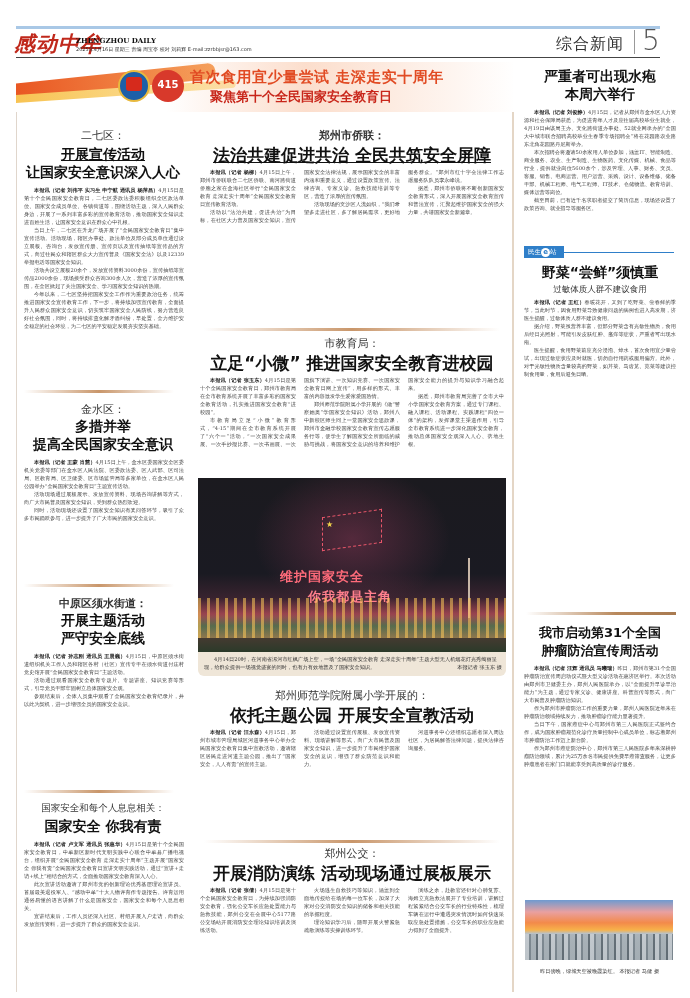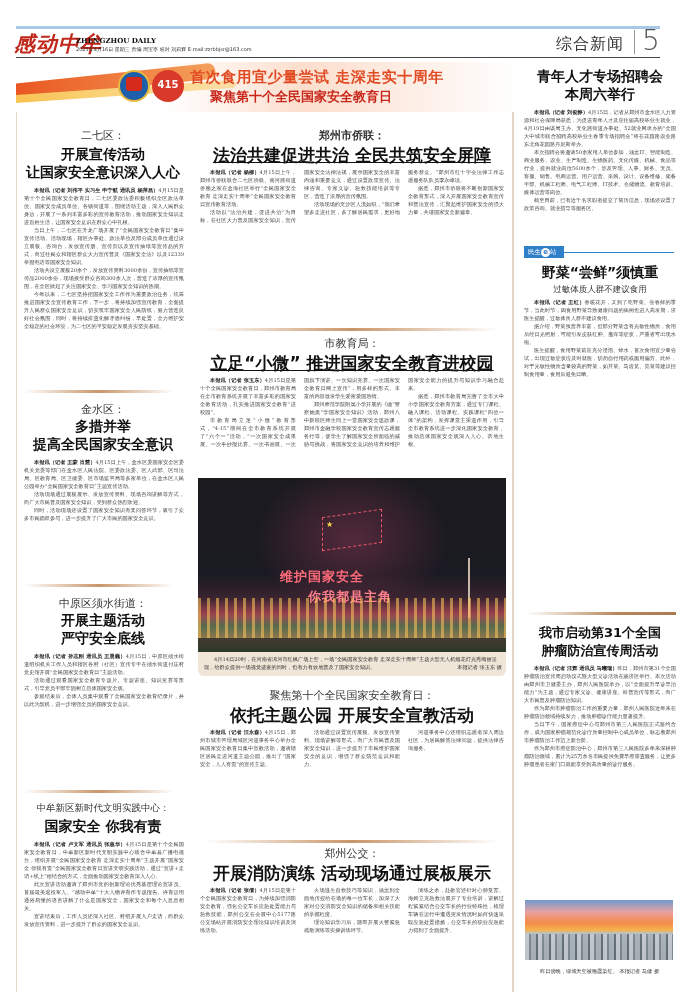--- a/index.html
+++ b/index.html
@@ -87,70 +87,70 @@
 <div class="abs emblem1">
     <div class="inner"></div>
   </div>
 <div class="abs emblem2">415</div>
 <div class="abs banner-t1 serif">首次食用宜少量尝试 走深走实十周年</div>
 <div class="abs banner-t2">聚焦第十个全民国家安全教育日</div>
 
 <div class="abs col-left"></div>
 
 <div class="abs kicker" style="left:20px; top:128px; width:166px; font-size:11px;">二七区：</div>
-<div class="abs headline" style="left:20px; top:146px; width:166px; font-size:14px;">开展宣传活动</div>
+<div class="abs headline" style="left:20px; top:146px; width:166px; font-size:14px;text-decoration:underline;">开展宣传活动</div>
 <div class="abs headline" style="left:20px; top:164px; width:166px; font-size:14px;">让国家安全意识深入人心</div>
 <div class="abs body-text" style="left:24px; top:186px; width:160px; height:176px; overflow:hidden;">
   <p style="text-indent:10px;"><span class="byline-bold">本报讯（记者 刘伟平 实习生 申宁航 通讯员 杨萍昌）</span><span>4月15日是第十个全民国家安全教育日，二七区委政法委积极组织全区政法单位、国家安全成员单位、各镇街道等，围绕活动主题，深入人民群众身边，开展了一系列丰富多彩的宣传教育活动，推动国家安全知识走进百姓生活，让国家安全意识在群众心中扎根。</span></p>
   <p style="text-indent:10px;">当日上午，二七区在升龙广场开展了“全民国家安全教育日”集中宣传活动。活动现场，辖区办事处、政法单位及部分成员单位通过设立展板、咨询台，发放宣传册、宣传页以及宣传抽纸等宣传品的方式，向过往民众和辖区群众大力宣传普及《国家安全法》以及12339举报电话等国家安全知识。</p>
   <p style="text-indent:10px;">活动共设立展板20余个，发放宣传资料3000余份，宣传抽纸等宣传品2000余份，现场接受群众咨询300余人次，营造了浓厚的宣传氛围，在全区掀起了关注国家安全、学习国家安全知识的热潮。</p>
   <p style="text-indent:10px;">今年以来，二七区坚持把国家安全工作作为重要政治任务，统筹推进国家安全宣传教育工作，下一步，将持续加强宣传教育，全面提升人民群众国家安全意识，切实筑牢国家安全人民防线，努力营造良好社会氛围，同时，将持续排查化解矛盾纠纷，早处置，全力维护安全稳定的社会环境，为二七区的平安稳定发展夯实坚实基础。</p>
 </div>
 <div class="abs divider" style="left:24px; top:390px; width:150px;"></div>
 
 <div class="abs kicker" style="left:20px; top:402px; width:166px; font-size:11px;">金水区：</div>
 <div class="abs headline" style="left:20px; top:418px; width:166px; font-size:14px;">多措并举</div>
 <div class="abs headline" style="left:20px; top:436px; width:166px; font-size:14px;">提高全民国家安全意识</div>
 <div class="abs body-text" style="left:24px; top:458px; width:160px; height:108px; overflow:hidden;">
   <p style="text-indent:10px;"><span class="byline-bold">本报讯（记者 王蒙 肖慧）</span><span>4月15日上午，金水区委国家安全区委机关党委等部门在金水区人民法院、区委政法委、区人武部、区司法局、区教育局、区卫健委、区市场监管局等多家单位，在金水区人民公园举办“全民国家安全教育日”主题宣传活动。</span></p>
   <p style="text-indent:10px;">活动现场通过展板展示、发放宣传资料、现场咨询讲解等方式，向广大市民普及国家安全知识，受到群众热烈欢迎。</p>
   <p style="text-indent:10px;">同时，活动现场还设置了国家安全知识有奖问答环节，吸引了众多市民踊跃参与，进一步提升了广大市民的国家安全意识。</p>
 </div>
 <div class="abs divider" style="left:24px; top:584px; width:150px;"></div>
 
-<div class="abs kicker" style="left:20px; top:596px; width:166px; font-size:11px;">中原区须水街道：</div>
+<div class="abs kicker" style="left:20px; top:596px; width:166px; font-size:11px;font-weight:bold;">中原区须水街道：</div>
 <div class="abs headline" style="left:20px; top:612px; width:166px; font-size:14px;">开展主题活动</div>
 <div class="abs headline" style="left:20px; top:630px; width:166px; font-size:14px;">严守安全底线</div>
 <div class="abs body-text" style="left:24px; top:652px; width:160px; height:126px; overflow:hidden;">
   <p style="text-indent:10px;"><span class="byline-bold">本报讯（记者 孙志刚 通讯员 王晨巍）</span><span>4月15日，中原区须水街道组织机关工作人员和辖区各村（社区）宣传专干在须水街道付庄村党史馆开展“全民国家安全教育日”主题活动。</span></p>
   <p style="text-indent:10px;">活动通过观看国家安全教育专题片、专题讲座、知识竞赛等形式，引导党员干部牢固树立总体国家安全观。</p>
   <p style="text-indent:10px;">参观结束后，全体人员集中观看了全民国家安全教育纪录片，并以此为契机，进一步增强全员的国家安全意识。</p>
 </div>
 <div class="abs divider" style="left:24px; top:790px; width:150px;"></div>
 
-<div class="abs kicker" style="left:20px; top:802px; width:166px; font-size:9.5px;">中牟新区新时代文明实践中心：</div>
+<div class="abs kicker" style="left:20px; top:802px; width:166px; font-size:9.5px;">国家安全和每个人息息相关：</div>
 <div class="abs headline" style="left:20px; top:818px; width:166px; font-size:14px;">国家安全 你我有责</div>
 <div class="abs body-text" style="left:24px; top:840px; width:160px; height:148px; overflow:hidden;">
   <p style="text-indent:10px;"><span class="byline-bold">本报讯（记者 卢文军 通讯员 张惠华）</span><span>4月15日是第十个全民国家安全教育日，中牟新区新时代文明实践中心联合中牟县广播电视台，组织开展“全民国家安全教育 走深走实十周年”主题开展“国家安全 你我有责”全民国家安全教育日宣讲文明实践活动，通过“宣讲+走访+线上”相结合的方式，全面推动国家安全教育深入人心。</span></p>
   <p style="text-indent:10px;">此次宣讲活动邀请了郑州市党的创新理论优秀基层理论宣讲员、首届最美退役军人、“感动中牟”十大人物许育作专题报告。许育运用通俗易懂的语言讲解了什么是国家安全，国家安全和每个人息息相关。</p>
   <p style="text-indent:10px;">宣讲结束后，工作人员还深入社区、村组开展入户走访，向群众发放宣传资料，进一步提升了群众的国家安全意识。</p>
 </div>
 
 <div class="abs kicker" style="left:196px; top:128px; width:312px; font-size:11px;font-weight:bold;">郑州市侨联：</div>
 <div class="abs headline" style="left:196px; top:144px; width:312px; font-size:17px;text-decoration:underline;">法治共建促进共治 全民共筑安全屏障</div>
 <div class="abs body-text" style="left:200px; top:168px; width:304px; height:150px; overflow:hidden; column-count:3; column-gap:8px;">
   <p style="text-indent:10px;"><span class="byline-bold">本报讯（记者 杨柳）</span><span>4月15日上午，郑州市侨联联合二七区侨联、南河路街道侨胞之家在金海社区举行“全民国家安全教育 走深走实十周年”全民国家安全教育日宣传教育活动。</span></p>
   <p style="text-indent:10px;">活动以“法治共建，促进共治”为目标，在社区大力普及国家安全知识，宣传国家安全法律法规，展示国家安全的丰富内涵和重要意义，通过设置政策宣传、法律咨询、专家义诊、急救技能培训等专区，营造了浓厚的宣传氛围。</p>
   <p style="text-indent:10px;">活动现场的文沙区人流如织，“我们希望多走进社区，多了解居民需求，更好地服务群众。”郑州市红十字会法律工作志愿服务队队员李永峰说。</p>
   <p style="text-indent:10px;">据悉，郑州市侨联将不断创新国家安全教育形式，深入开展国家安全教育宣传和普法宣传，汇聚起维护国家安全的强大力量，共谱国家安全新篇章。</p>
 </div>
 <div class="abs divider" style="left:204px; top:328px; width:296px;"></div>
 
 <div class="abs kicker" style="left:196px; top:336px; width:312px; font-size:11px;">市教育局：</div>
-<div class="abs headline" style="left:196px; top:352px; width:312px; font-size:17px;text-decoration:underline;">立足“小微” 推进国家安全教育进校园</div>
+<div class="abs headline" style="left:196px; top:352px; width:312px; font-size:17px;">立足“小微” 推进国家安全教育进校园</div>
 <div class="abs body-text" style="left:200px; top:376px; width:304px; height:88px; overflow:hidden; column-count:3; column-gap:8px;">
   <p style="text-indent:10px;"><span class="byline-bold">本报讯（记者 张玉东）</span><span>4月15日是第十个全民国家安全教育日，郑州市教育局在全市教育系统开展了丰富多彩的国家安全教育活动，扎实推进国家安全教育“进校园”。</span></p>
   <p style="text-indent:10px;">市教育局立足“小微”教育形式，“4·15”期间在全市教育系统开展了“六个一”活动，“一次国家安全成果展、一次手抄报比赛、一次书画展、一次国旗下演讲、一次知识竞赛、一次国家安全教育日网上宣传”，用多样的形式、丰富的内容激发学生爱家爱国热情。</p>
   <p style="text-indent:10px;">郑州师范学院附属小学开展的《做“警察她奥”学国家安全知识》活动，郑州八中新校区师生同上一堂国家安全思政课，郑州市金融学校国家安全教育宣传志愿服务行等，使学生了解国家安全所面临的威胁与挑战，将国家安全意识的培养和维护国家安全能力的提升与知识学习融合起来。</p>
   <p style="text-indent:10px;">据悉，郑州市教育局完善了全市大中小学国家安全教育方案，通过专门课程、融入课程、活动课程、实践课程“四位一体”的架构，发挥课堂主渠道作用，引导全市教育系统进一步深化国家安全教育，推动总体国家安全观深入人心、落地生根。</p>
 </div>
 
 <div class="abs photo-night">
   <div class="flag"></div>
   <div class="star">★</div>
@@ -158,41 +158,41 @@
   <div class="drone-text2">你我都是主角</div>
   <div class="tower"></div>
   <div class="city"></div>
 </div>
 <div class="abs caption-box"></div>
 <div class="abs caption">
   <span style="padding-left:10px;">4月14日20时，在河南省漯河市红枫广场上空，一场“全民国家安全教育 走深走实十周年”主题大型无人机烟花灯光秀绚丽呈现，给群众提供一场视觉盛宴的同时，也有力有效地普及了国家安全知识。</span>
   <span style="float:right;">本报记者 张玉东 摄</span>
 </div>
 
-<div class="abs kicker" style="left:196px; top:688px; width:312px; font-size:11px;">聚焦第十个全民国家安全教育日：</div>
+<div class="abs kicker" style="left:196px; top:688px; width:312px; font-size:11px;">郑州师范学院附属小学开展的：</div>
 <div class="abs headline" style="left:196px; top:704px; width:312px; font-size:17px;">依托主题公园 开展安全宣教活动</div>
 <div class="abs body-text" style="left:200px; top:728px; width:304px; height:104px; overflow:hidden; column-count:3; column-gap:8px;">
   <p style="text-indent:10px;"><span class="byline-bold">本报讯（记者 汪永森）</span><span>4月15日，郑州市城市管理局城区河道事务中心举办全民国家安全教育日集中宣教活动，邀请辖区居民走进河道主题公园，推出了“国家安全，人人有责”的宣传主题。</span></p>
   <p style="text-indent:10px;">活动通过设置宣传展板、发放宣传资料、现场讲解等形式，向广大市民普及国家安全知识，进一步提升了市民维护国家安全的意识，增强了群众防范意识和能力。</p>
   <p style="text-indent:10px;">河道事务中心还组织志愿者深入周边社区，为居民解答法律问题，提供法律咨询服务。</p>
 </div>
 <div class="abs divider" style="left:204px; top:840px; width:296px;"></div>
 
 <div class="abs kicker" style="left:196px; top:846px; width:312px; font-size:11px;">郑州公交：</div>
 <div class="abs headline" style="left:196px; top:862px; width:312px; font-size:17px;">开展消防演练 活动现场通过展板展示</div>
 <div class="abs body-text" style="left:200px; top:886px; width:304px; height:104px; overflow:hidden; column-count:3; column-gap:8px;">
   <p style="text-indent:10px;"><span class="byline-bold">本报讯（记者 张倩）</span><span>4月15日是第十个全民国家安全教育日，为持续加强消防安全教育，强化公交车长应急处置能力与急救技能，郑州公交在会展中心5177路公交场站开展消防安全理论知识培训及演练活动。</span></p>
   <p style="text-indent:10px;">火场逃生自救技巧等知识，涵盖到全面地传授给在场的每一位车长，加深了大家对公交消防安全知识的储备和相关技能的掌握程度。</p>
   <p style="text-indent:10px;">理论知识学习后，随即开展火警紧急疏散演练等实操训练环节。</p>
   <p style="text-indent:10px;">演练之余，赴教官还针对心肺复苏、海姆立克急救法展开了专业培训，讲解过程紧紧结合公交车长的行业特殊性，梳理车辆在运行中遭遇突发情况时如何快速采取应急处置措施，公交车长的职业应急能力得到了全面提升。</p>
 </div>
 
 <div class="abs col-mid-border"></div>
 
-<div class="abs headline" style="left:518px; top:68px; width:164px; font-size:14px;">青年人才专场招聘会</div>
+<div class="abs headline" style="left:518px; top:68px; width:164px; font-size:14px;">严重者可出现水疱</div>
 <div class="abs headline" style="left:518px; top:86px; width:164px; font-size:14px;">本周六举行</div>
 <div class="abs body-text" style="left:524px; top:108px; width:152px; height:126px; overflow:hidden;">
   <p style="text-indent:10px;"><span class="byline-bold">本报讯（记者 刘俊静）</span><span>4月15日，记者从郑州市金水区人力资源和社会保障局获悉，为促进青年人才及应往届高校毕业生就业，4月19日由该局主办、文化路街道办事处、52就业网承办的“全国大中城市联合招聘高校毕业生春季专场招聘会”将在花园路农业路东北角花园路丹尼斯举办。</span></p>
   <p style="text-indent:10px;">本次招聘会将邀请50余家用人单位参加，涵盖IT、智能制造、商业服务、农业、生产制造、生物医药、文化传媒、机械、食品等行业，提供就业岗位5600余个，涉及管理、人事、财务、文员、客服、销售、电商运营、用户运营、采购、设计、设备维修、储备干部、机械工程师、电气工程师、IT技术、仓储物流、教育培训、媒体运营等岗位。</p>
   <p style="text-indent:10px;">截至目前，已有近千名求职者提交了简历信息，现场还设置了政策咨询、就业指导等服务区。</p>
 </div>
 
 <div class="abs minsheng-tag">
   <span>民生</span><span class="e">e</span><span>站</span>
 </div>

